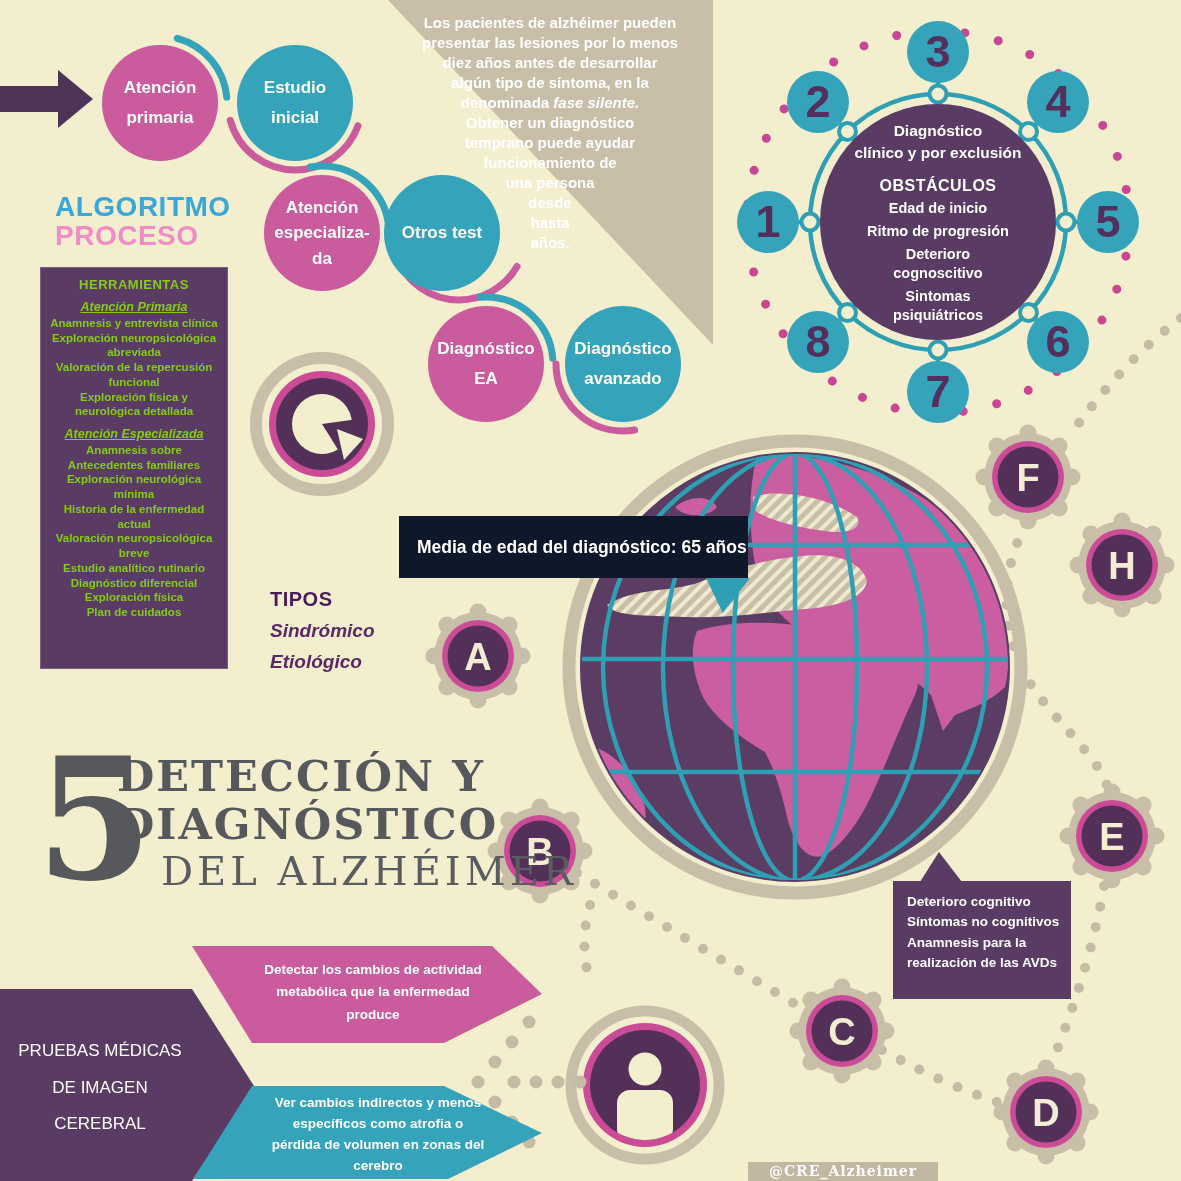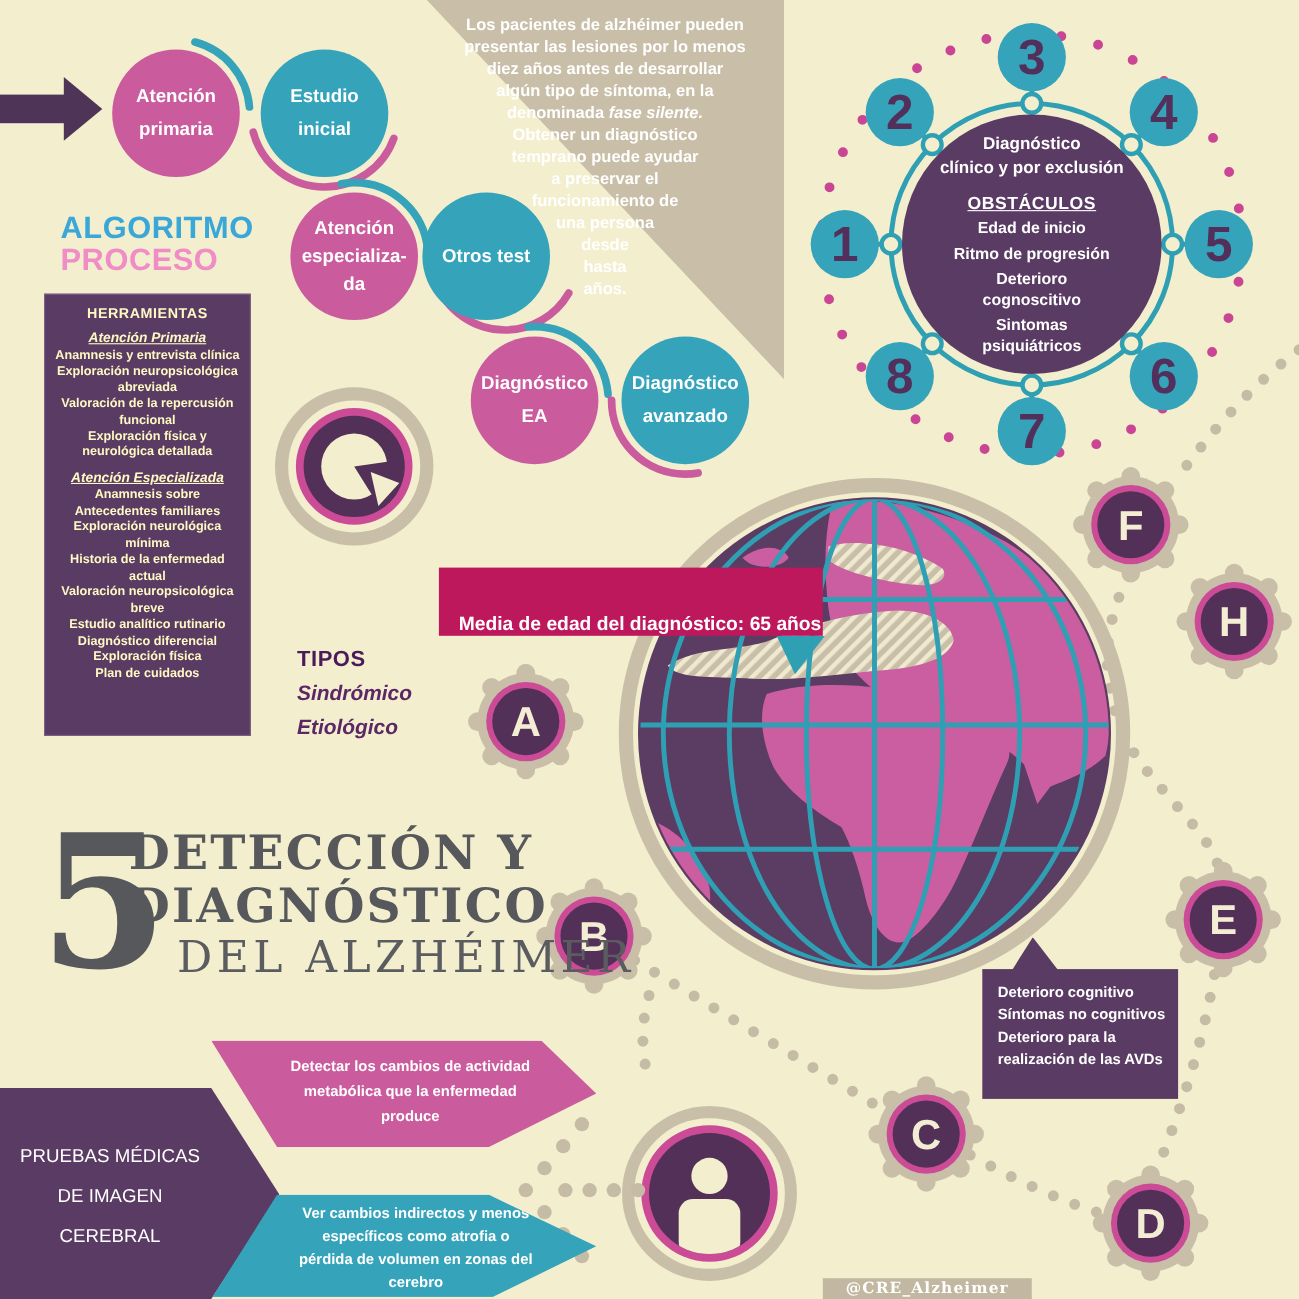--- a/index.html
+++ b/index.html
@@ -17,39 +17,39 @@
   .fcircle{width:116px;height:116px;border-radius:50%;display:flex;align-items:center;
     justify-content:center;text-align:center;color:#fff;font-weight:bold;font-size:17px;
     line-height:1.75;white-space:pre-line;}
   .fpink{background:#ca5c9e;}
   .fteal{background:#35a3ba;}
   
   #algoritmo{left:55px;top:193px;font-size:28px;font-weight:bold;line-height:1.02;letter-spacing:.5px;}
   .alg-blue{color:#3aa7d9;}
   .alg-pink{color:#f08cc6;}
   
-  #tools{left:40px;top:267px;width:188px;height:402px;background:#5a3b63;color:#fef9c3;
+  #tools{left:40px;top:267px;width:188px;height:402px;background:#5a3b63;color:#84cc16;
     text-align:center;padding:9px 6px;box-sizing:border-box;border:1px solid #7c5f84;}
   #tools .t-title{font-size:13px;font-weight:bold;letter-spacing:.5px;margin-bottom:7px;}
   #tools .t-head{font-size:12.5px;font-weight:bold;font-style:italic;text-decoration:underline;
     margin:8px 0 2px 0;}
   #tools .t-item{font-size:11.5px;font-weight:bold;line-height:1.28;}
   
   #wheel-center{left:820px;top:104px;width:236px;height:236px;border-radius:50%;background:#5a3b63;
     color:#fff;text-align:center;display:flex;flex-direction:column;align-items:center;
     justify-content:center;}
   #wheel-center .w-title{font-size:15.5px;font-weight:bold;line-height:1.45;white-space:pre-line;}
-  #wheel-center .w-sub{font-size:16px;font-weight:bold;margin-top:13px;letter-spacing:.5px;text-decoration:underline;}
+  #wheel-center .w-sub{font-size:16px;font-weight:bold;margin-top:13px;letter-spacing:.5px;}
   #wheel-center .w-item{font-size:14.5px;font-weight:bold;line-height:1.3;margin-top:4px;white-space:pre-line;}
   .wnum{width:62px;height:62px;border-radius:50%;background:#35a3ba;color:#53305c;
     font-size:45px;font-weight:bold;display:flex;align-items:center;justify-content:center;
     font-family:"Liberation Sans",sans-serif;}
   
-  #banner{left:399px;top:516px;width:349px;height:62px;background:#be185d;color:#fff;
-    font-size:17.5px;font-weight:bold;display:flex;align-items:flex-end;padding-left:18px;
+  #banner{left:399px;top:516px;width:349px;height:62px;background:#0f172a;color:#fff;
+    font-size:17.5px;font-weight:bold;display:flex;align-items:center;padding-left:18px;
     box-sizing:border-box;}
   #banner-tip{left:706px;top:578px;width:44px;height:35px;background:#2f9fb4;
     clip-path:polygon(0 0,100% 0,38% 100%);}
   
   #tipos{left:270px;top:588px;color:#4a1b59;}
   #tipos .tp-title{font-size:20px;font-weight:bold;letter-spacing:.5px;}
   #tipos .tp-item{font-size:19px;font-weight:bold;color:#5c2766;margin-top:9px;font-style:italic;}
   
   #big5{left:36px;top:742px;font-family:"DejaVu Serif",serif;font-weight:bold;font-size:168px;
     line-height:.93;color:#57585b;}
@@ -85,21 +85,20 @@
 
   <div class="abs" id="silent-tri"></div>
   <div class="abs" id="silent-text">
     <div>Los pacientes de alzhéimer pueden</div>
     <div>presentar las lesiones por lo menos</div>
     <div>diez años antes de desarrollar</div>
     <div>algún tipo de síntoma, en la</div>
     <div><span>denominada </span><span class="it">fase silente.</span></div>
     <div>Obtener un diagnóstico</div>
     <div>temprano puede ayudar</div>
-    <div>a preservar el</div>
     <div>funcionamiento de</div>
     <div>una persona</div>
     <div>desde</div>
     <div>hasta</div>
     <div>años.</div>
   </div>
 
   <svg class="abs" style="left:0;top:0;" width="1181" height="1181" viewBox="0 0 1181 1181">
     <defs>
       <pattern id="stripes" width="9" height="9" patternUnits="userSpaceOnUse" patternTransform="rotate(45)">
@@ -340,21 +339,21 @@
   <div class="abs" id="title-lines">
     <div class="tl1">DETECCIÓN Y</div>
     <div class="tl2">DIAGNÓSTICO</div>
     <div class="tl3">DEL ALZHÉIMER</div>
   </div>
 
   <div class="abs" id="symptoms-tip"></div>
   <div class="abs" id="symptoms">
     <div>Deterioro cognitivo</div>
     <div>Síntomas no cognitivos</div>
-    <div>Deterioro para la</div>
+    <div>Anamnesis para la</div>
     <div>realización de las AVDs</div>
   </div>
 
   <div class="abs" id="pent">
     <div class="pent-text">PRUEBAS MÉDICAS
 DE IMAGEN
 CEREBRAL</div>
   </div>
   <div class="abs" id="chev-pink">
     <div class="chev-text">Detectar los cambios de actividad metabólica que la enfermedad produce</div>

